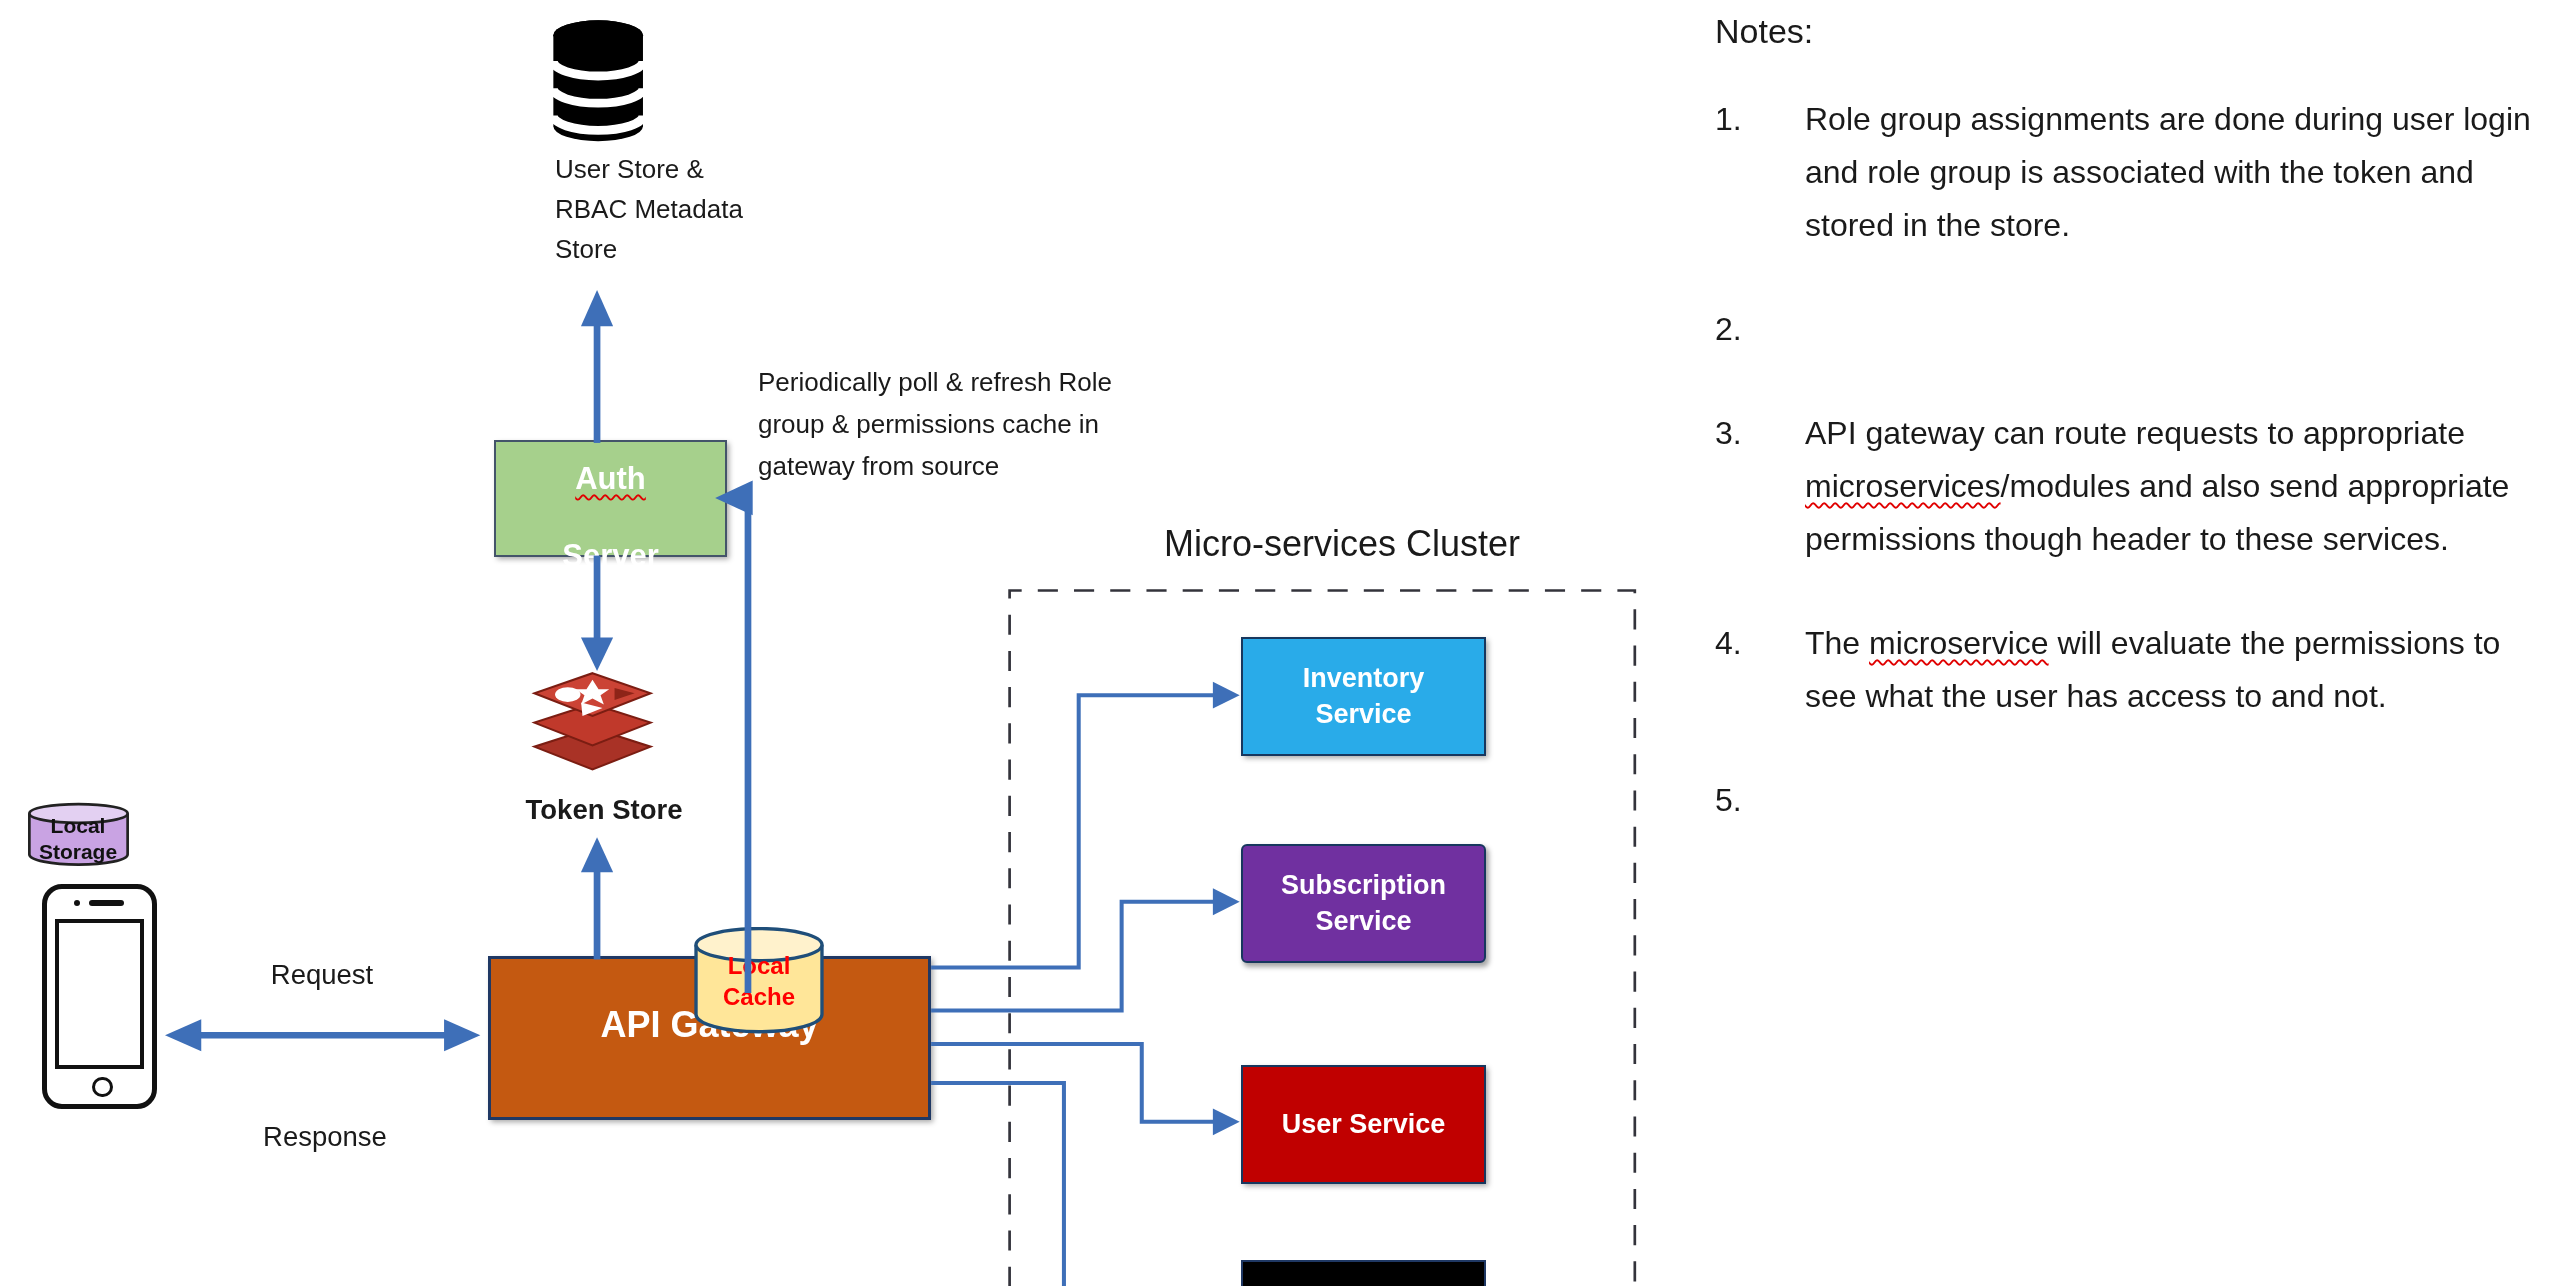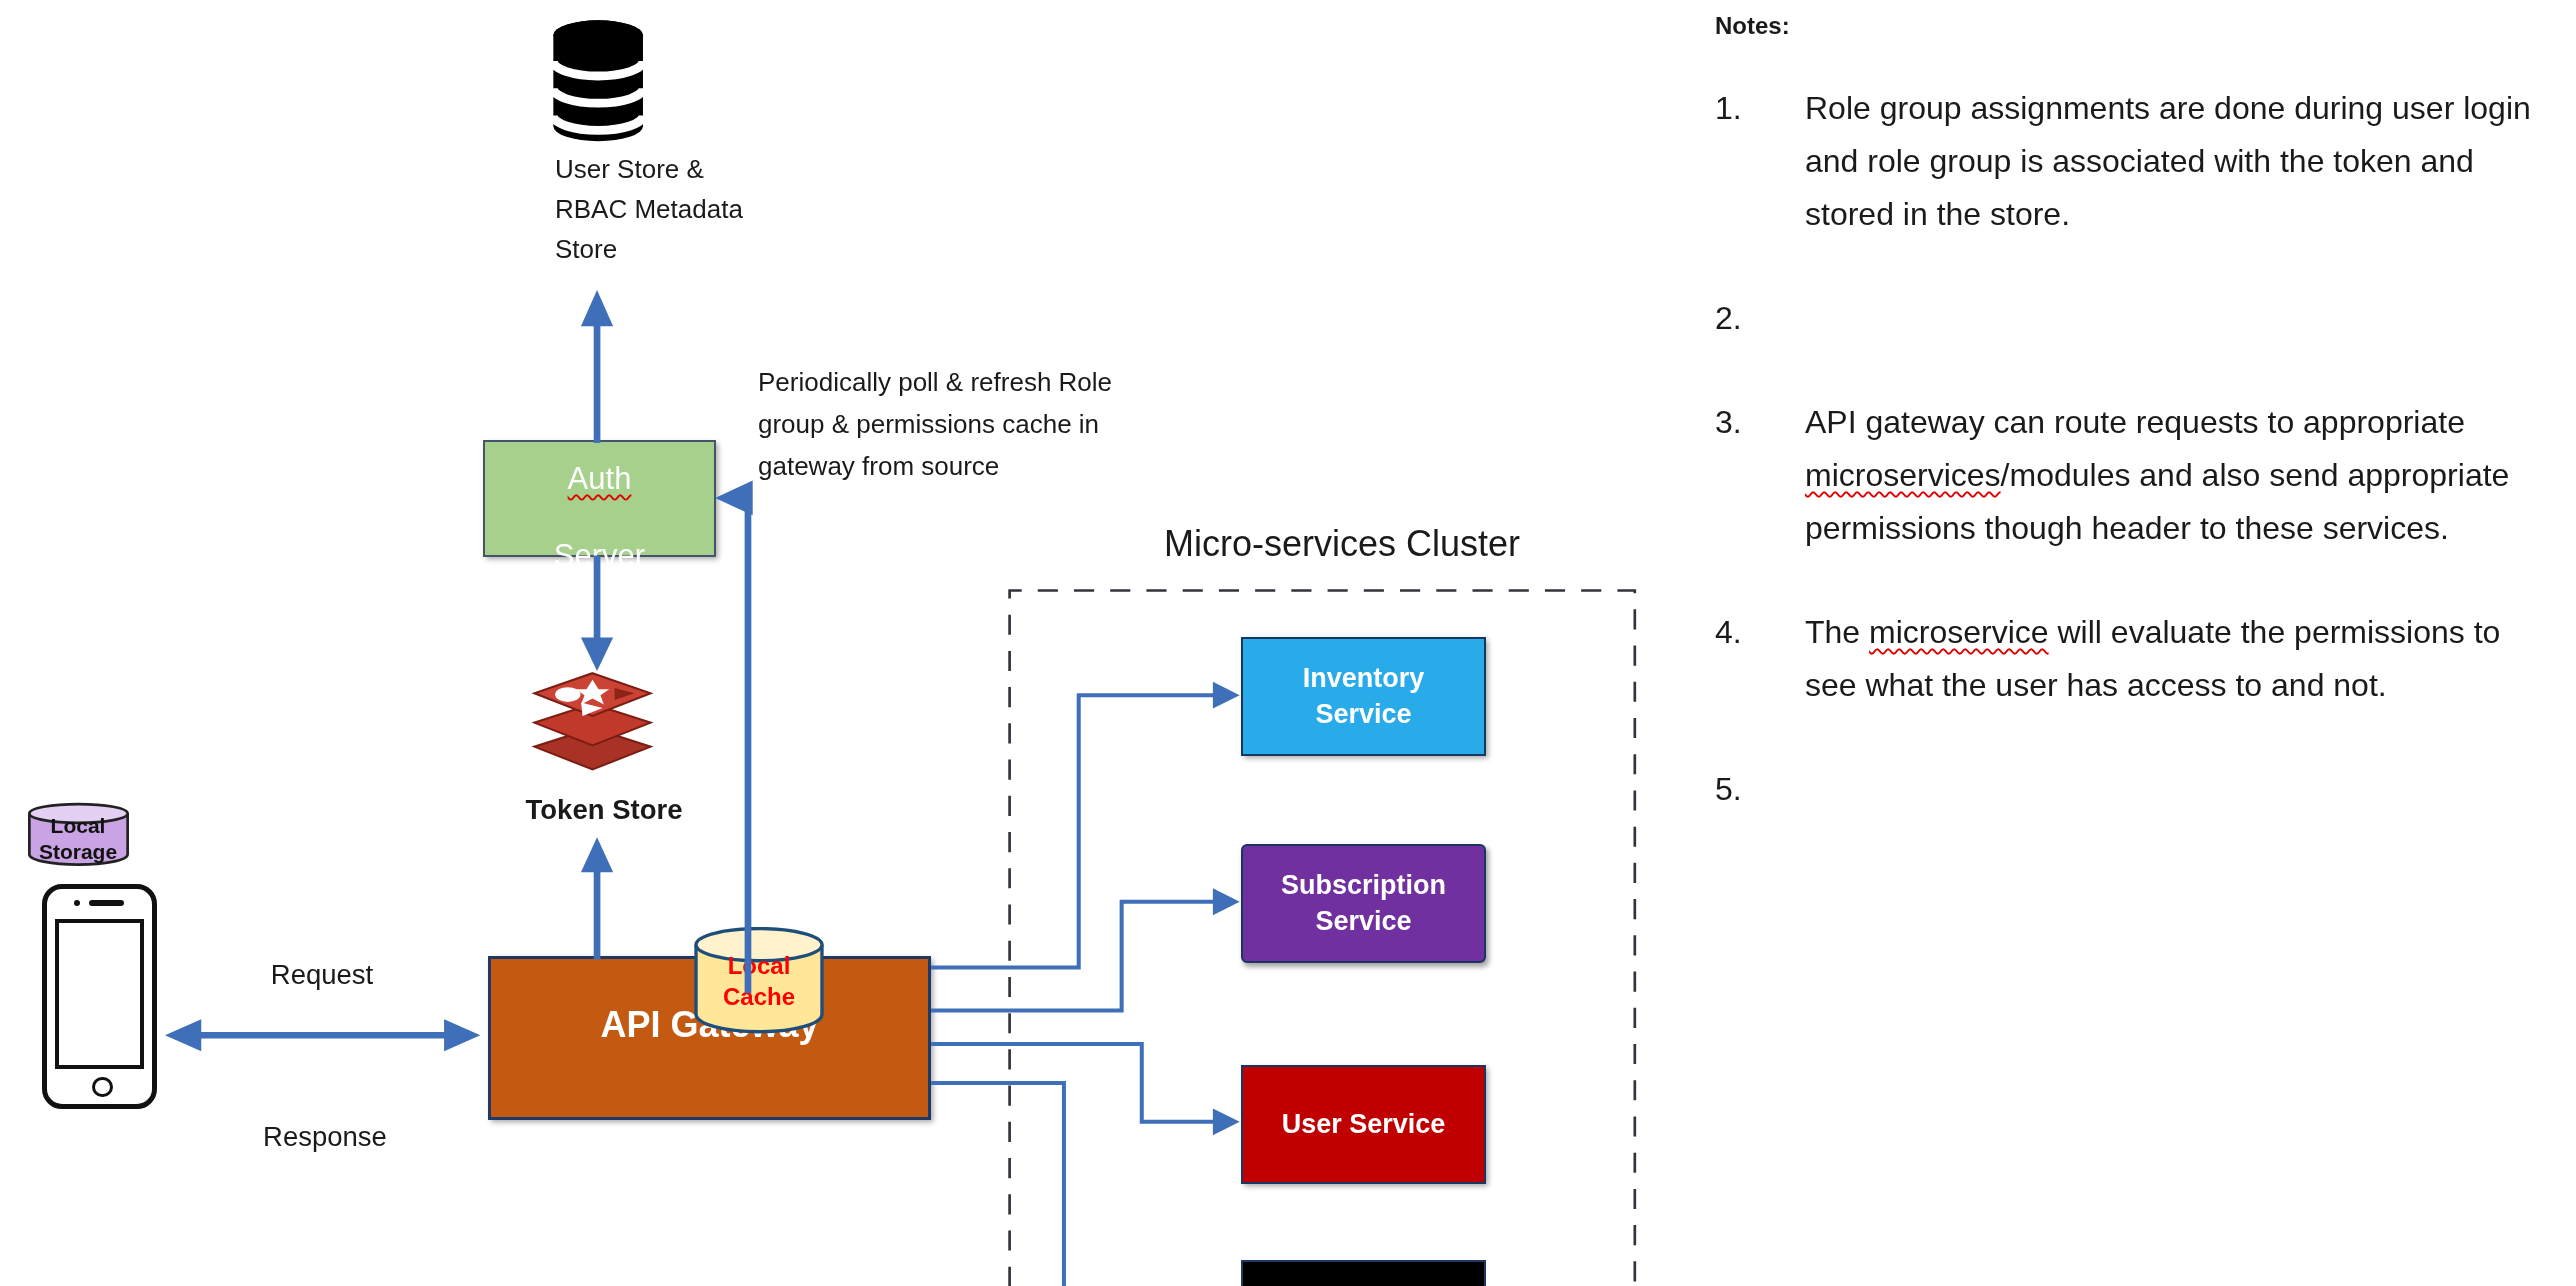--- a/index.html
+++ b/index.html
@@ -23,22 +23,22 @@
   }
   svg#connectors{position:absolute;left:0;top:0;width:2576px;height:1287px;pointer-events:none;z-index:5;}
   svg#connectors path.conn{fill:none;stroke:var(--connector_blue);stroke-width:6;}
   svg#connectors path.conn.thick{stroke-width:10;}
   svg#connectors polygon.ah{fill:var(--connector_blue);}
   svg#connectors path.dash{fill:none;stroke:#33333b;stroke-width:4;stroke-dasharray:30 24;}
 
   
   .dbox{position:absolute;display:flex;align-items:center;justify-content:center;text-align:center;
         color:#fff;font-weight:bold;z-index:2;box-shadow:2.7px 3.4px 5.4px rgba(0,0,0,0.35);}
-  .auth{left:483px;top:440px;width:229px;height:113px;background:var(--auth_green);
-        border:2.7px solid #44546a;font-size:31px;font-weight:400;line-height:1.25;white-space:pre-line;}
+  .auth{left:494px;top:440px;width:229px;height:113px;background:var(--auth_green);
+        border:2.7px solid #44546a;font-size:31px;font-weight:700;line-height:1.25;white-space:pre-line;}
   .gateway{left:488px;top:956px;width:443px;height:164px;background:var(--gateway_orange);
         border:3.4px solid var(--navy_border);font-size:36px;padding-bottom:27px;box-sizing:border-box;}
   .svc{left:1241px;width:241px;height:115px;font-size:27px;line-height:1.3;white-space:pre-line;border:2.7px solid #17375E;}
   .inventory{top:637px;background:var(--inventory_cyan);}
   .subscription{top:844px;background:var(--subscription_purple);border-radius:6px;}
   .userservice{top:1065px;background:var(--user_red);}
   .blackbox{top:1260px;background:#000;border:2.7px solid var(--navy_border);height:54px;box-shadow:none;}
 
   .wavy{text-decoration:underline;text-decoration-style:wavy;text-decoration-color:#e00000;
         text-decoration-thickness:2px;text-underline-offset:5.4px;text-decoration-skip-ink:none;}
@@ -68,21 +68,21 @@
   
   .phone{position:absolute;left:42px;top:884px;width:115px;height:225px;border:5.4px solid #111;
          border-radius:20px;background:#fff;z-index:2;box-sizing:border-box;}
   .ph-screen{position:absolute;left:8px;right:8px;top:29.5px;bottom:35px;border:4px solid #111;background:#fff;}
   .ph-speaker-bar{position:absolute;left:42px;top:10.7px;width:35px;height:6.7px;background:#111;border-radius:4px;}
   .ph-speaker-dot{position:absolute;left:27px;top:11.4px;width:6px;height:6px;background:#111;border-radius:50%;}
   .ph-home{position:absolute;left:50%;bottom:6.7px;width:14.8px;height:14.8px;margin-left:-7.4px;border:3.4px solid #111;border-radius:50%;}
 
   
   .notes{position:absolute;left:1715px;top:12px;width:845px;z-index:3;}
-  .notes-title{font-size:24px;font-weight:bold;margin-bottom:42px;}
+  .notes-title{font-size:34px;font-weight:normal;margin-bottom:42px;}
   .note-item{display:flex;margin-bottom:51px;}
   .note-num{width:90px;flex:0 0 90px;font-size:32px;line-height:53px;}
   .note-text{width:738px;font-size:32px;line-height:53px;}
 </style>
 </head>
 <body>
 
 <div id="stage">
 
   <svg id="connectors" viewBox="0 0 3840 1918">

